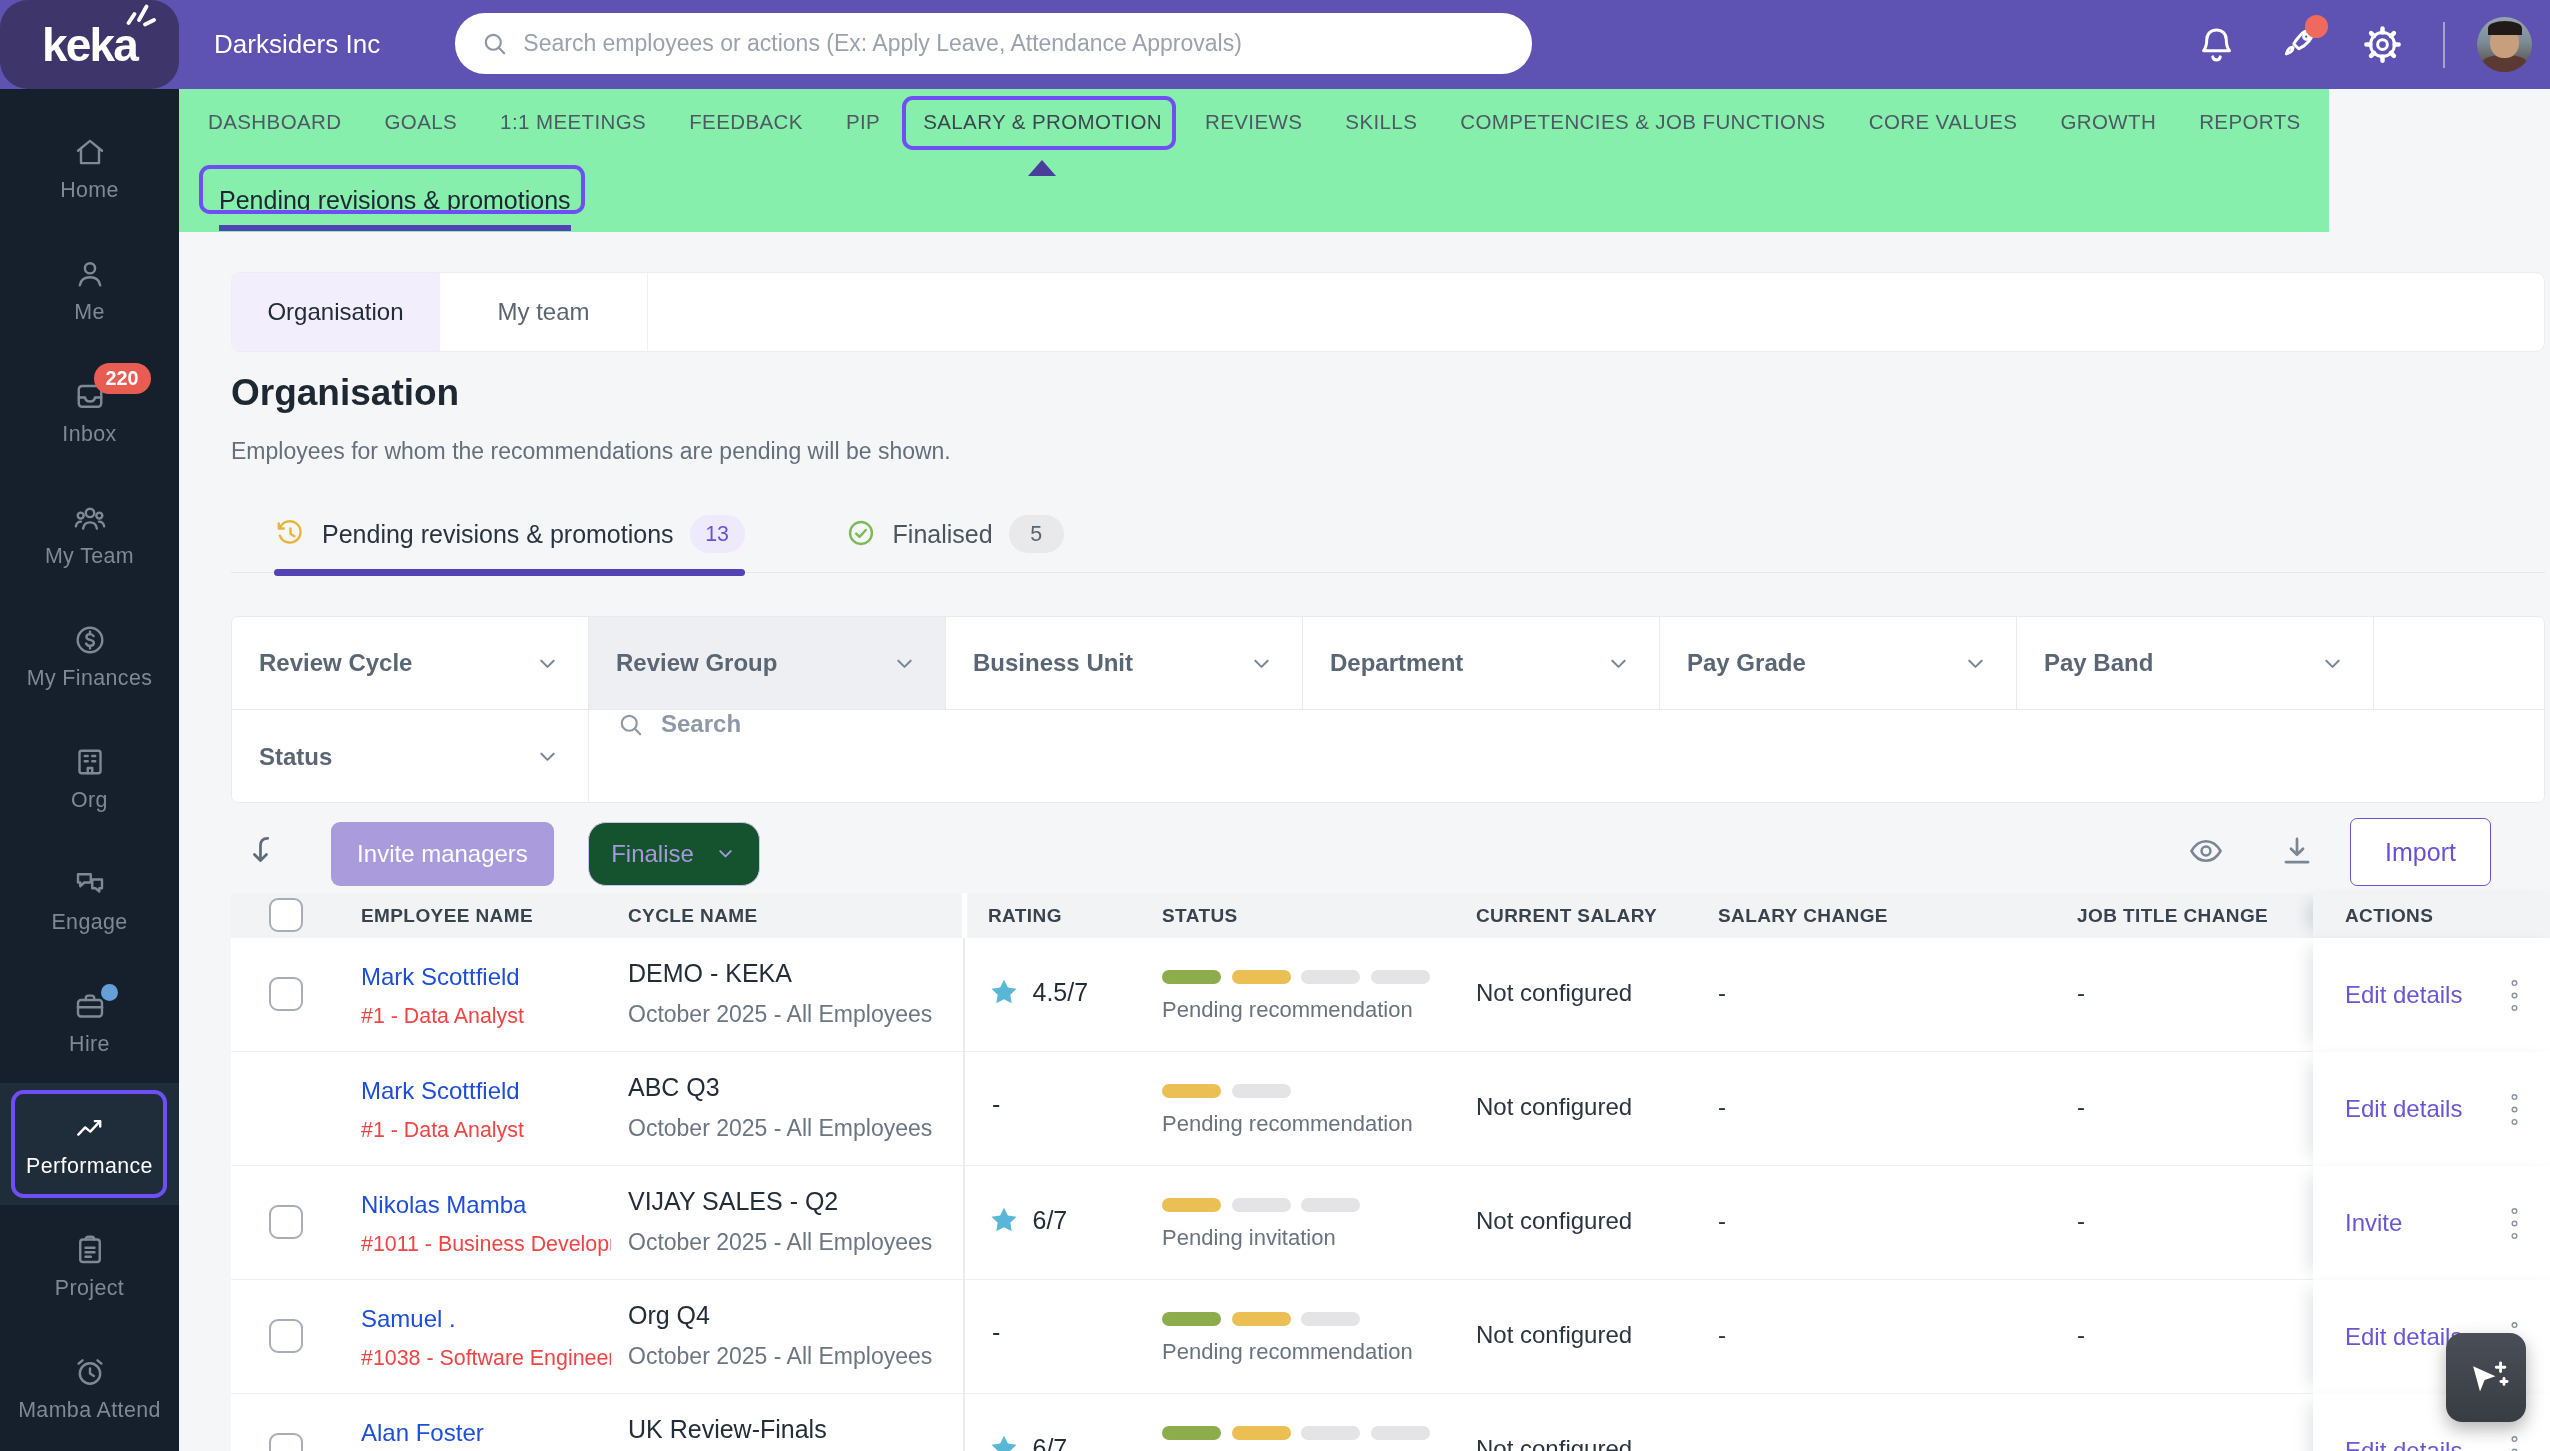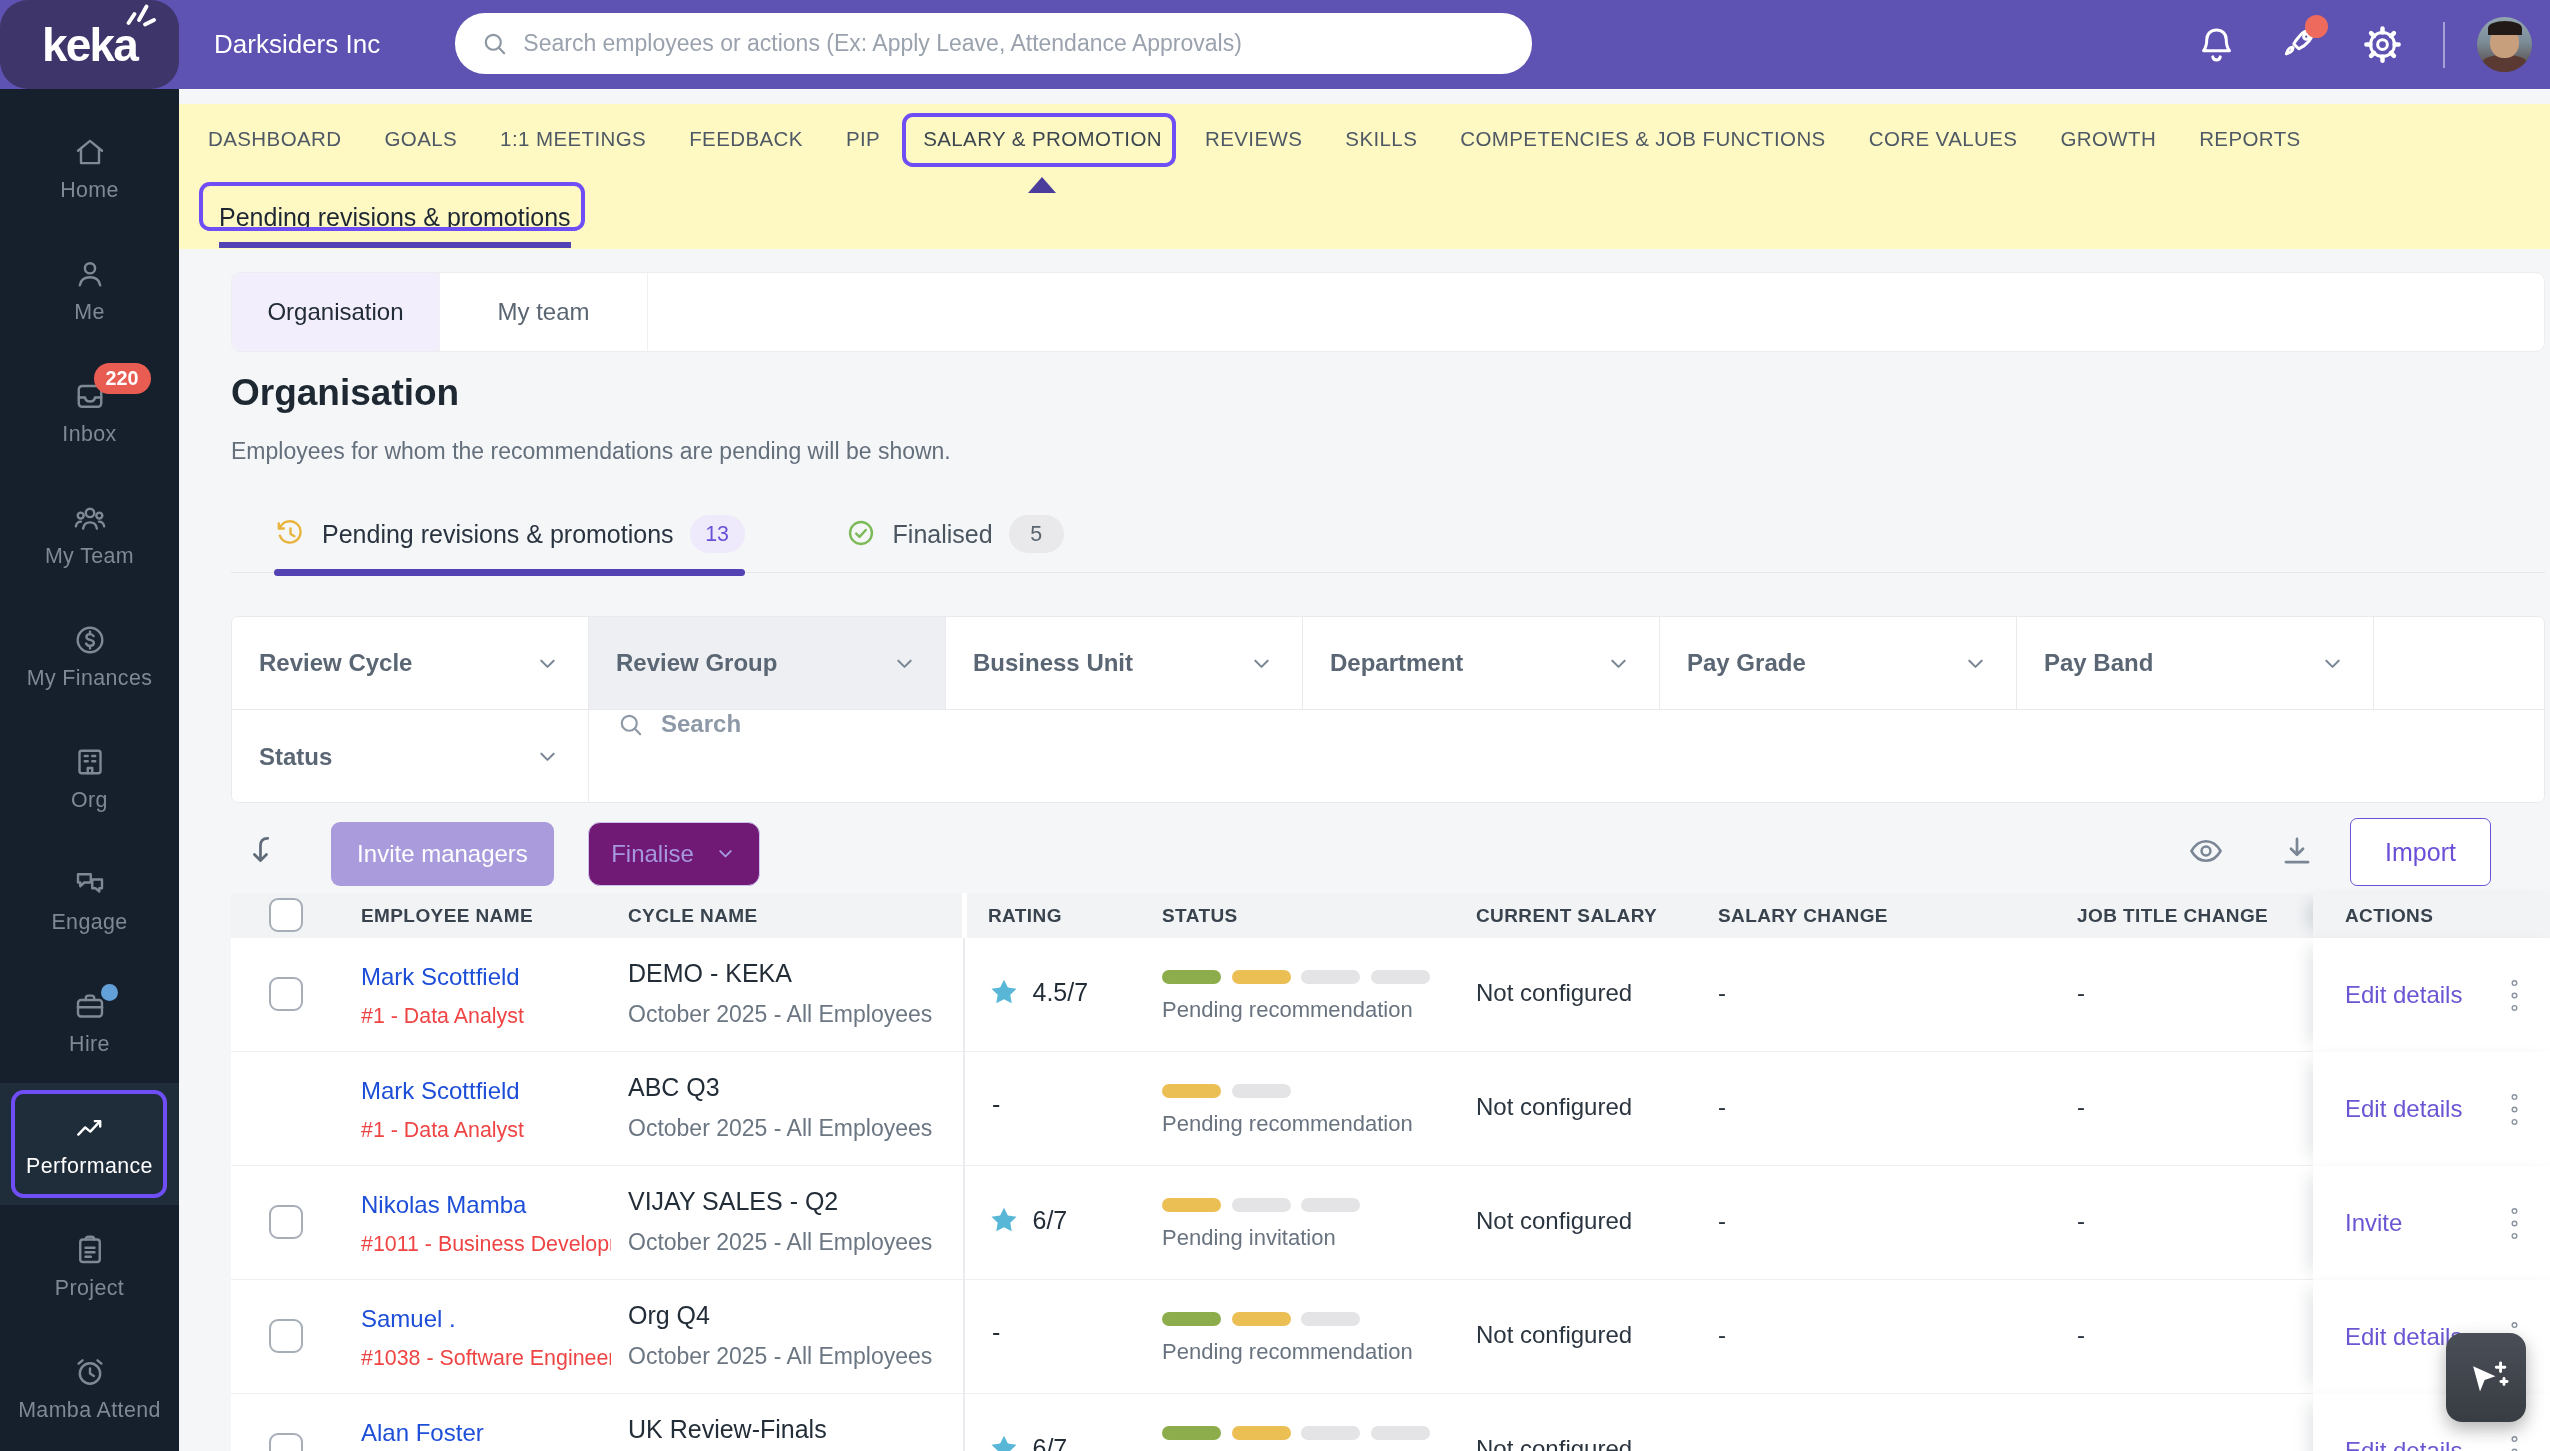--- a/index.html
+++ b/index.html
@@ -39,21 +39,21 @@
   .side-label { font-size:21.4px; letter-spacing:0.4px; }
   .side-item.active { background:#1f2c3a; color:#fff; }
   .side-item.annotated::after { content:""; position:absolute; inset:7.1px 12.5px 7.1px 10.7px;
     border:4.5px solid #6f4ef5; border-radius:12.5px; pointer-events:none; }
   .side-badge { position:absolute; left:22px; top:-14.3px; min-width:57px; height:31px; border-radius:16px;
     background:#e85c52; color:#fff; font-size:19.7px; font-weight:700; display:flex; align-items:center;
     justify-content:center; padding:0 9px; }
   .side-dot { position:absolute; left:29.5px; top:-3.6px; width:17px; height:17px; border-radius:50%; background:#64a0d8; }
 
   
-  .navwhite { position:absolute; left:179px; top:104px; width:2372px; height:145px; background:#fef9c3; z-index:20; }
+  .navwhite { position:absolute; left:179px; top:87px; width:2150px; height:145px; background:#86efac; z-index:20; }
   .main-tabs { position:absolute; left:29px; top:23px; display:flex; gap:43px; }
   .mtab { font-size:20.5px; color:#4e5965; letter-spacing:0.4px; cursor:pointer; position:relative; white-space:nowrap; }
   .mtab.active { color:#3c4650; }
   .mtab.annotated::after { content:""; position:absolute; inset:-14.3px -14.3px -16px -21.4px;
     border:4.5px solid #6f4ef5; border-radius:10.7px; pointer-events:none; }
   .mtab .tri { position:absolute; left:50%; margin-left:-14.3px; top:50px; width:0; height:0;
     border-left:14.3px solid transparent; border-right:14.3px solid transparent; border-bottom:16px solid #4b3d9c; }
   .subtabs { position:absolute; left:0; top:89px; width:2372px; height:55px; display:flex; }
   .stab { margin-left:40px; height:55px; display:flex; align-items:center; font-size:25px; color:#707c89;
     cursor:pointer; position:relative; }
@@ -100,22 +100,22 @@
   .fcell.hl { background:#edeff2; }
   .fcell.empty { border-right:none; flex:1; }
   .fsearch { flex:1; display:flex; align-items:flex-start; gap:16px; padding-left:27px; cursor:text; }
   .fsearch svg { width:29px; height:29px; color:#8d99a6; }
   .fsearch .ph { font-size:24px; color:#8d99a6; }
 
   .tbar { position:absolute; left:36px; top:577px; width:2336px; height:85px; }
   .sort-ic { position:absolute; left:13.4px; top:19.7px; width:38px; height:38px; color:#5f6b79; cursor:pointer; }
   .btn-invite { position:absolute; left:100px; top:10.7px; width:223px; height:64px; border-radius:9px;
     background:#a99bdc; color:#fff; font-size:24px; border:none; cursor:pointer; }
-  .btn-finalise { position:absolute; left:357px; top:10.7px; width:172px; height:64px; border-radius:12px;
-    background:#701a75; border:1.8px solid #cdc2ef; color:#a698e0; font-size:24px; cursor:pointer;
+  .btn-finalise { position:absolute; left:357px; top:10.7px; width:172px; height:64px; border-radius:18px;
+    background:#14532d; border:1.8px solid #cdc2ef; color:#a698e0; font-size:24px; cursor:pointer;
     display:flex; align-items:center; justify-content:center; gap:20px; }
   .btn-finalise svg { width:23px; height:23px; }
   .eye-ic { position:absolute; left:1956px; top:21.4px; width:38px; height:38px; color:#7a8695; cursor:pointer; }
   .dl-ic { position:absolute; left:2047px; top:21.4px; width:38px; height:38px; color:#7a8695; cursor:pointer; }
   .btn-import { position:absolute; left:2119px; top:7.1px; width:141px; height:68px; border-radius:7.1px;
     background:#fff; border:1.8px solid #6b4fd6; color:#6b4fd6; font-size:25px; cursor:pointer; }
 
   
   .table { position:absolute; left:36px; top:659px; width:2336px; background:#fff; }
   .thead { position:relative; height:45px; background:#f1f3f5; }

